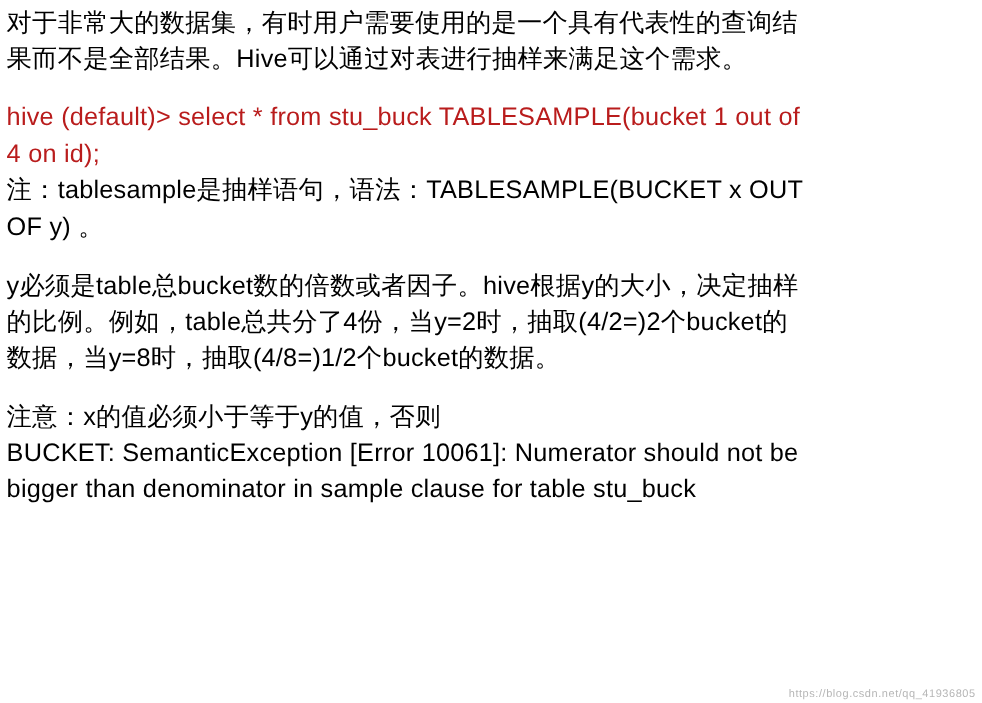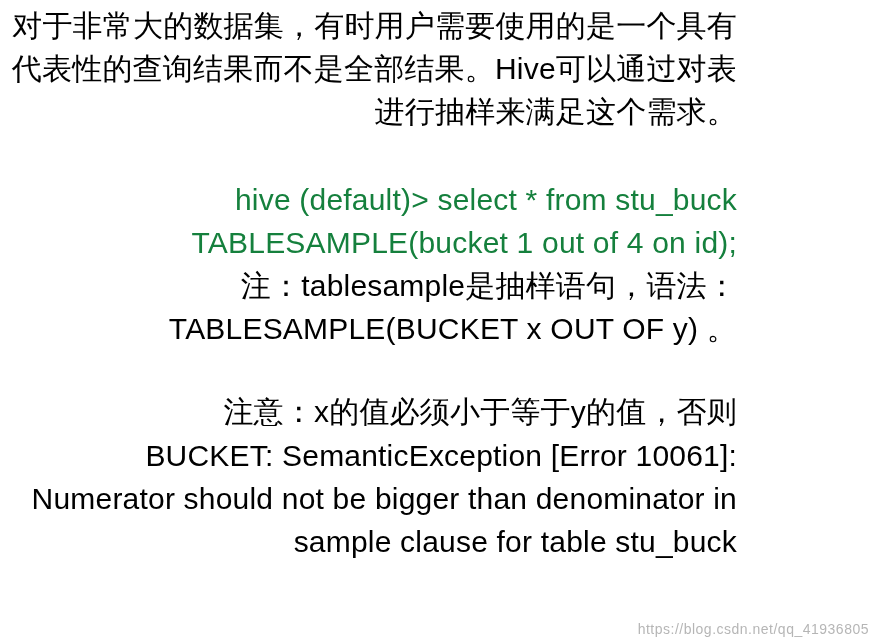--- a/index.html
+++ b/index.html
@@ -6,41 +6,39 @@
     margin: 0;
     padding: 0;
     background: #ffffff;
     width: 893px;
     font-family: "Microsoft YaHei", "SimSun", Arial, sans-serif;
   }
   .page {
     box-sizing: border-box;
     width: 743px;
     padding: 4px 6px 6px 6px;
-    font-size: 30px;
+    font-size: 23px;
     line-height: 1.44;
     color: #000000;
     letter-spacing: 0.2px;
-    text-align: right;
   }
   .para {
     margin: 0;
   }
   .gap {
     height: 20px;
   }
   .cmd {
-    color: #15803d;
-    margin-top: 24px;
+    color: #b91c1c;
   }
   .watermark {
     position: absolute;
-    right: 24px;
+    right: 6px;
     bottom: 2px;
-    font-size: 14px;
+    font-size: 10px;
     color: rgba(120,120,120,0.55);
     font-family: Arial, sans-serif;
     letter-spacing: 0.5px;
     pointer-events: none;
   }
   .inlineblk { display: inline; }
 </style>
 </head>
 <body>
 
@@ -56,20 +54,23 @@
   <p class="para cmd">
     <span class="inlineblk">hive (default)&gt; select * from </span><span class="inlineblk">stu_buck</span><span class="inlineblk"> TABLESAMPLE(bucket 1 out of 4 on id);</span>
   </p>
 
   <p class="para">
     <span class="inlineblk">注：</span><span class="inlineblk">tablesample</span><span class="inlineblk">是抽样语句，语法：TABLESAMPLE(BUCKET x OUT OF y) 。</span>
   </p>
 
   <div class="gap"></div>
 
+  <p class="para">
+    <span class="inlineblk">y必须是table总bucket数的倍数或者因子。hive根据y的大小，决定抽样的比例。例如，table总共分了4份，当y=2时，抽取(4/2=)2个bucket的数据，当y=8时，抽取(4/8=)1/2个bucket的数据。</span>
+  </p>
 
 
   <div class="gap"></div>
 
   <p class="para">
     <span class="inlineblk">注意：x的值必须小于等于y的值，否则</span>
   </p>
 
   <p class="para">
     <span class="inlineblk">BUCKET: </span><span class="inlineblk">SemanticException</span><span class="inlineblk"> [Error 10061]: Numerator should not be bigger than denominator in sample clause for table </span><span class="inlineblk">stu_buck</span>

